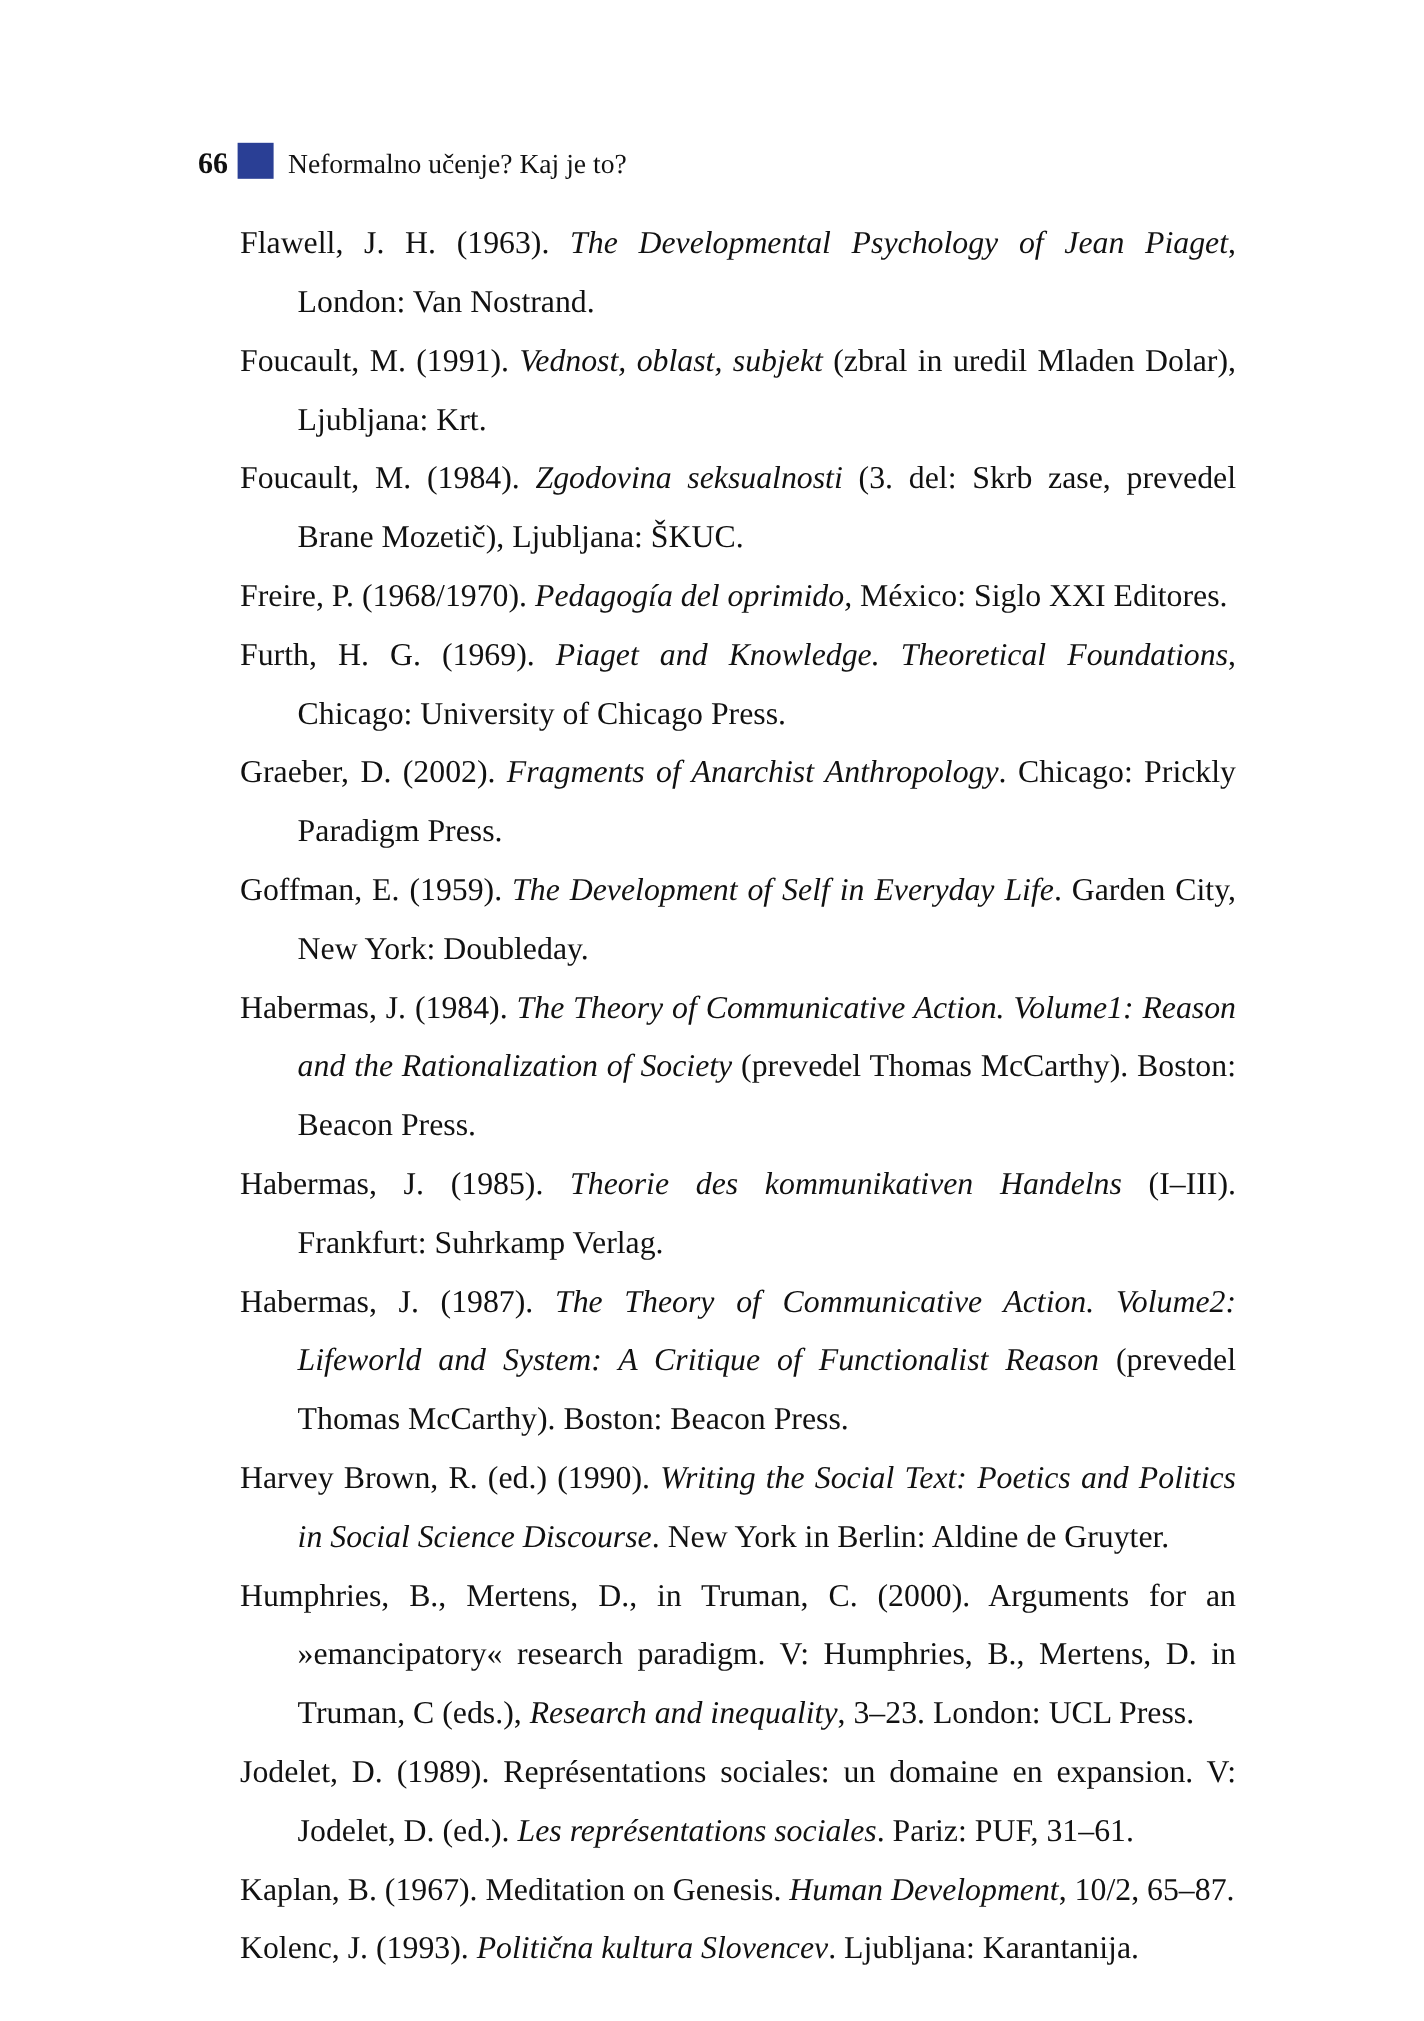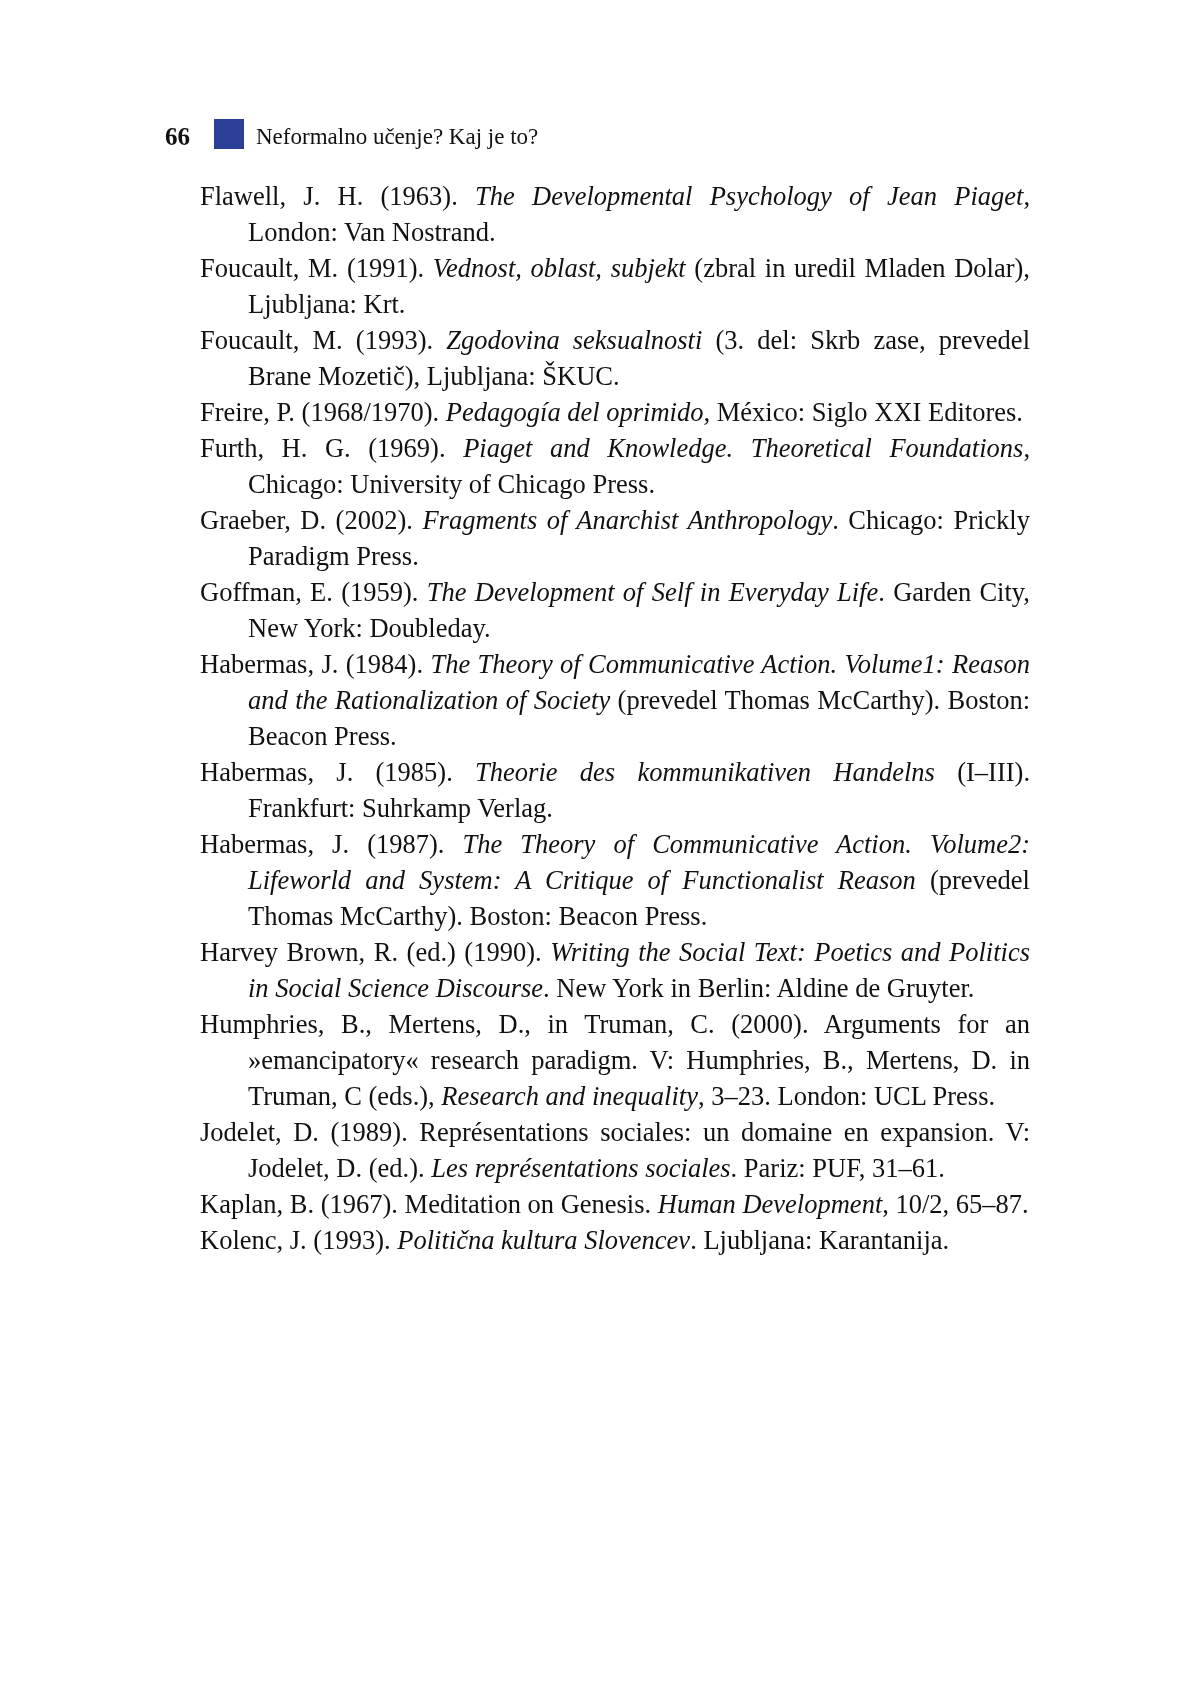--- a/index.html
+++ b/index.html
@@ -1,38 +1,38 @@
 <!DOCTYPE html>
 <html><head>
 <meta charset="utf-8">
 <style>
   html, body { margin: 0; padding: 0; background: #ffffff; }
   body { width: 1187px; height: 1684px; position: relative; overflow: hidden;
          font-family: "Liberation Serif", "DejaVu Serif", serif; color: #111; }
   .header { position: absolute; left: 165px; top: 120px; height: 34px; display: flex; align-items: center; }
-  .page-num { font-weight: bold; font-size: 25px; margin-right: 24px; }
+  .page-num { font-weight: bold; font-size: 25px; margin-right: 8px; }
   .square { width: 30px; height: 30px; background: #2a3f95; margin-right: 12px; margin-top: -6px; }
   .running-title { font-size: 23px; text-align: right; }
   .refs { position: absolute; left: 200px; top: 178px; width: 830px; }
-  .ref { font-size: 26.5px; line-height: 36px; padding-left: 48px; text-indent: -48px; text-align: justify; margin: 0; }
+  .ref { font-size: 26.5px; line-height: 49px; padding-left: 48px; text-indent: -48px; text-align: justify; margin: 0; }
   .ref i { font-style: italic; }
 </style>
 </head>
 <body>
 
 <div class="header">
   <span class="page-num">66</span>
   <span class="square"></span>
   <span class="running-title">Neformalno učenje? Kaj je to?</span>
 </div>
 
 <div class="refs">
   <p class="ref"><span>Flawell, J. H. (1963). </span><i>The Developmental Psychology of Jean Piaget</i><span>, London: Van Nostrand.</span></p>
   <p class="ref"><span>Foucault, M. (1991). </span><i>Vednost, oblast, subjekt</i><span> (zbral in uredil Mladen Dolar), Ljubljana: Krt.</span></p>
-  <p class="ref"><span>Foucault, M. (1993). </span><i>Zgodovina seksualnosti</i><span> (3. del: Skrb zase, prevedel Brane Mozetič), Ljubljana: ŠKUC.</span></p>
+  <p class="ref"><span>Foucault, M. (1984). </span><i>Zgodovina seksualnosti</i><span> (3. del: Skrb zase, prevedel Brane Mozetič), Ljubljana: ŠKUC.</span></p>
   <p class="ref"><span>Freire, P. (1968/1970). </span><i>Pedagogía del oprimido,</i><span> México: Siglo XXI Editores.</span></p>
   <p class="ref"><span>Furth, H. G. (1969). </span><i>Piaget and Knowledge. Theoretical Foundations</i><span>, Chicago: University of Chicago Press.</span></p>
   <p class="ref"><span>Graeber, D. (2002). </span><i>Fragments of Anarchist Anthropology</i><span>. Chicago: Prickly Paradigm Press.</span></p>
   <p class="ref"><span>Goffman, E. (1959). </span><i>The Development of Self in Everyday Life</i><span>. Garden City, New York: Doubleday.</span></p>
   <p class="ref"><span>Habermas, J. (1984). </span><i>The Theory of Communicative Action. Volume1: Reason and the Rationalization of Society</i><span> (prevedel Thomas McCarthy). Boston: Beacon Press.</span></p>
   <p class="ref"><span>Habermas, J. (1985). </span><i>Theorie des kommunikativen Handelns</i><span> (I–III). Frankfurt: Suhrkamp Verlag.</span></p>
   <p class="ref"><span>Habermas, J. (1987). </span><i>The Theory of Communicative Action. Volume2: Lifeworld and System: A Critique of Functionalist Reason</i><span> (prevedel Thomas McCarthy). Boston: Beacon Press.</span></p>
   <p class="ref"><span>Harvey Brown, R. (ed.) (1990). </span><i>Writing the Social Text: Poetics and Politics in Social Science Discourse</i><span>. New York in Berlin: Aldine de Gruyter.</span></p>
   <p class="ref"><span>Humphries, B., Mertens, D., in Truman, C. (2000). Arguments for an »emancipatory« research paradigm. V: Humphries, B., Mertens, D. in Truman, C (eds.), </span><i>Research and inequality</i><span>, 3–23. London: UCL Press.</span></p>
   <p class="ref"><span>Jodelet, D. (1989). Représentations sociales: un domaine en expansion. V: Jodelet, D. (ed.). </span><i>Les représentations sociales</i><span>. Pariz: PUF, 31–61.</span></p>

